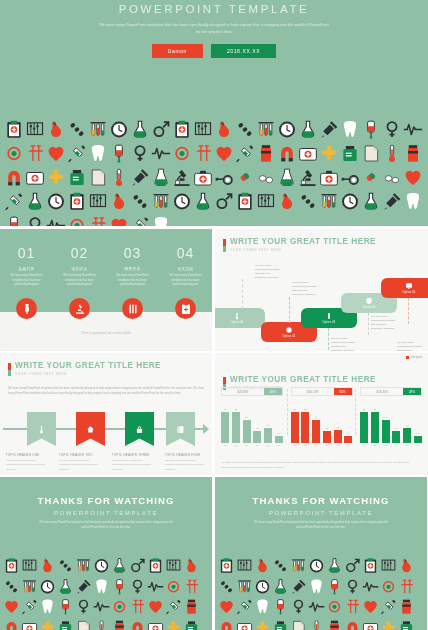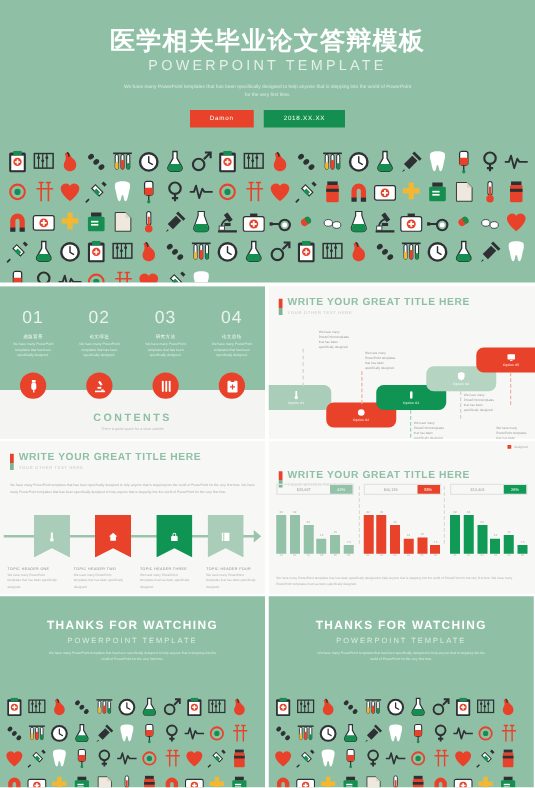--- a/index.html
+++ b/index.html
@@ -109,21 +109,20 @@
   .th-grid { display:flex; flex-wrap:wrap; width:218px; padding-left:3px; }
   .th-grid .ic { width:17px; height:19.5px; flex:0 0 17px; }
 </style>
 </head>
 <body>
 
 <div class="deck">
 
   <div class="slide" id="slide-title">
     <div class="title-top">
-      <div class="cn-title">医学相关毕业论文答辩模板</div>
       <div class="en-title">POWERPOINT TEMPLATE</div>
       <div class="sub-para">We have many PowerPoint templates that has been specifically designed to help anyone that is stepping into the world of PowerPoint for the very first time.</div>
       <div class="btn-row">
         <div class="pill red">Damon</div>
         <div class="pill grn">2018.XX.XX</div>
       </div>
     </div>
     <div class="icon-band">
       <div class="icon-grid" id="icon-grid-1">
           <div class="ic">
@@ -807,21 +806,20 @@
           <div class="circ">
         <svg viewBox="0 0 24 24" fill="#fff">
               <rect x="4" y="3" width="16" height="19" rx="2"></rect>
               <rect x="9" y="1" width="6" height="4" rx="1" fill="#e8432a"></rect>
               <path d="M11 9h2v3h3v2h-3v3h-2v-3H8v-2h3z" fill="#e8432a"></path>
             </svg>
       </div>
         </div>
     </div>
     <div class="ct-foot">
-      <div class="big">CONTENTS</div>
       <div class="small">There is good space for a short subtitle</div>
     </div>
   </div>
 
   <div class="slide" id="slide-zigzag">
     <div class="sl-head">
       <div class="sl-bar"></div>
       <div>
         <div class="sl-h1">WRITE YOUR GREAT TITLE HERE</div>
         <div class="sl-h2">YOUR OTHER TEXT HERE</div>

